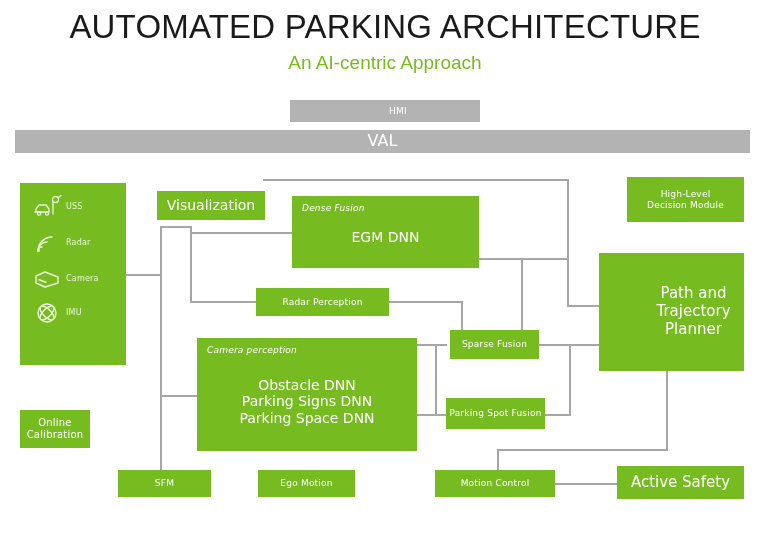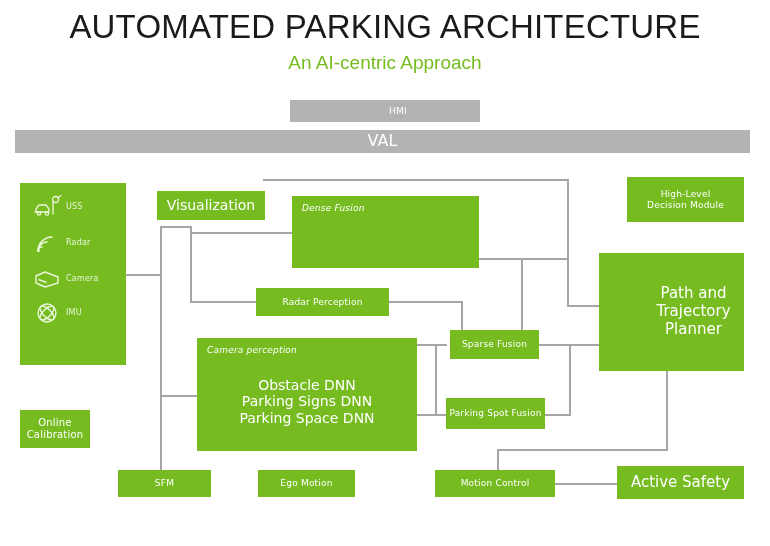--- a/index.html
+++ b/index.html
@@ -241,20 +241,21 @@
   </div>
 
 </div>
 
 <div class="node green t-lg" style="left:157px; top:165px; width:108px; height:29px;margin-top:26px;">
   <span class="node-label">Visualization</span>
 </div>
 
 <div class="node green t-lg" style="left:292px; top:196px; width:187px; height:72px;">
   <span class="caption">Dense Fusion</span>
+  <span class="node-label" style="margin-top:10px;">EGM DNN</span>
 </div>
 
 <div class="node green t-sm" style="left:256px; top:288px; width:133px; height:28px;">
   <span class="node-label">Radar Perception</span>
 </div>
 
 <div class="node green t-lg" style="left:197px; top:338px; width:220px; height:113px;">
   <span class="caption">Camera perception</span>
   <span class="node-label" style="margin-top:14px;">Obstacle DNN
 Parking Signs DNN

